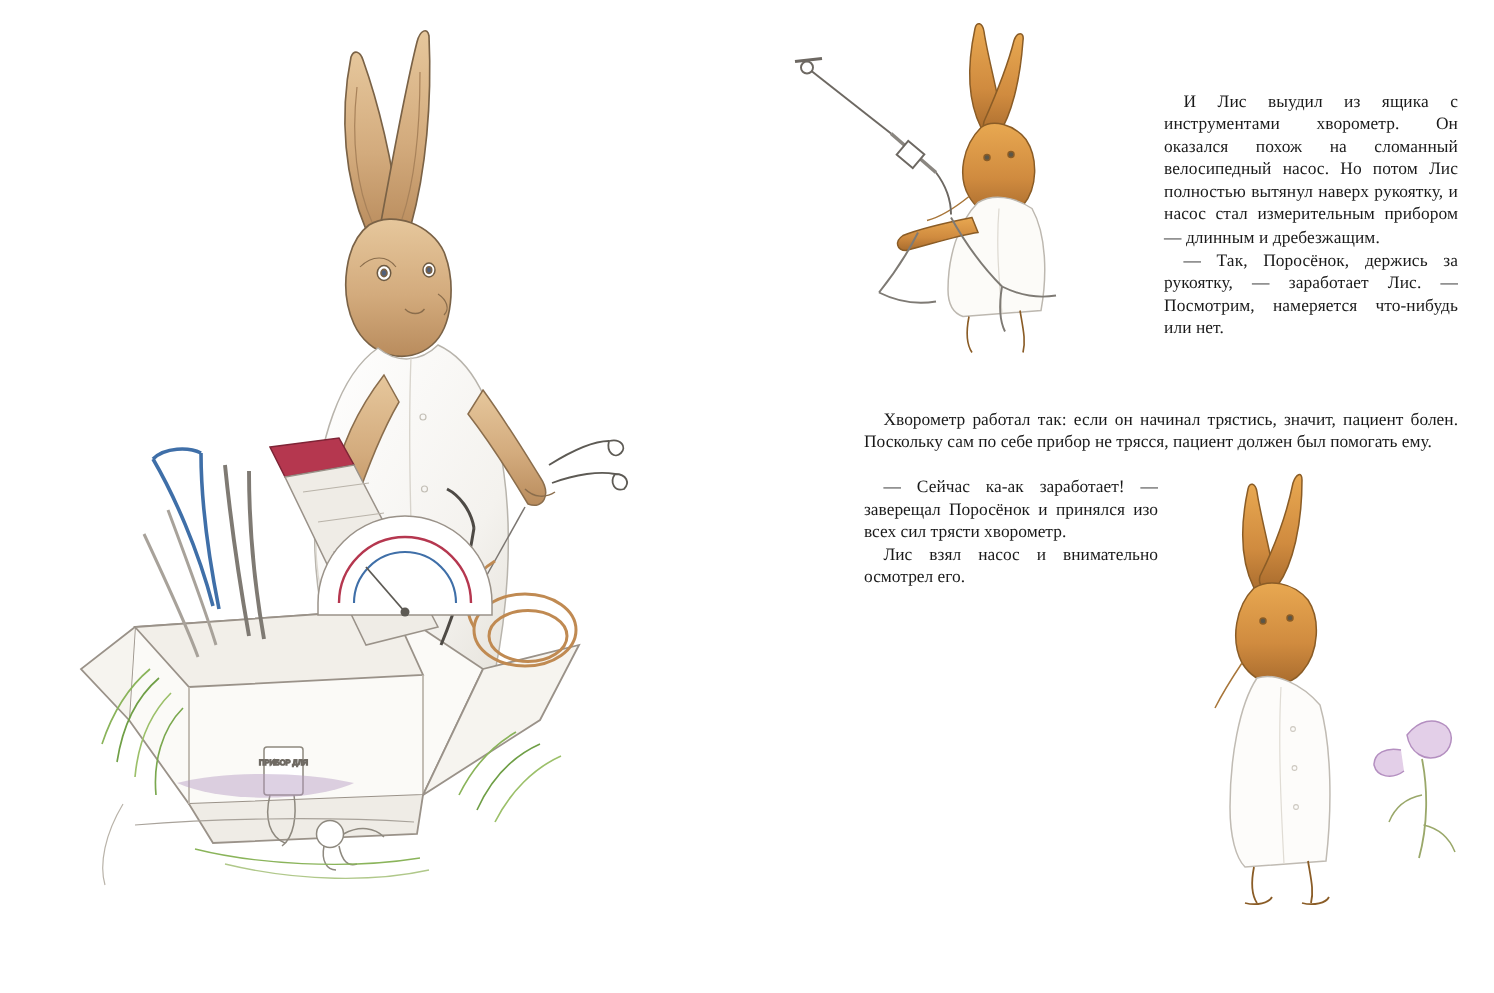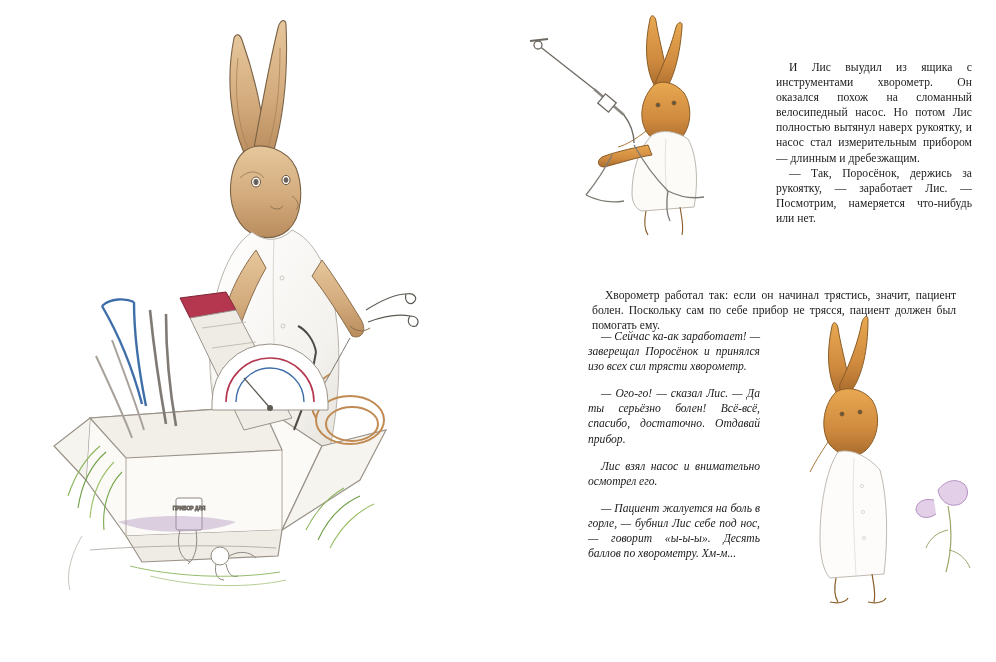--- a/index.html
+++ b/index.html
@@ -58,37 +58,36 @@
     position: absolute;
     left: 78px;
     top: 272px;
     width: 396px;
     font-size: 11.6px;
     line-height: 15.1px;
     text-align: justify;
     color: #1a1a1a;
   }
   .text-block-wide p {
-    margin: 16px;
+    margin: 0;
     text-indent: 13px;
   }
   .text-col-lower {
     position: absolute;
     left: 78px;
     top: 317px;
     width: 196px;
     font-size: 11.6px;
     line-height: 15.1px;
     text-align: justify;
     color: #1a1a1a;
   }
   .text-col-lower p {
-    margin: 12px;
+    margin: 0;
     text-indent: 13px;
-    font-style: italic;
   }
   svg { display: block; }
 </style>
 </head>
 <body>
 
 <div class="spread">
 
   <div class="page-left">
 
@@ -330,18 +329,16 @@
       <p>И Лис выудил из ящика с инструментами хворометр. Он оказался похож на сломанный велосипедный насос. Но потом Лис полностью вытянул наверх рукоятку, и насос стал измерительным прибором — длинным и дребезжащим.</p>
       <p>— Так, Поросёнок, держись за рукоятку, — заработает Лис. — Посмотрим, намеряется что-нибудь или нет.</p>
     </div>
 
     <div class="text-block-wide">
       <p>Хворометр работал так: если он начинал трястись, значит, пациент болен. Поскольку сам по себе прибор не трясся, пациент должен был помогать ему.</p>
     </div>
 
     <div class="text-col-lower">
       <p>— Сейчас ка-ак заработает! — заверещал Поросёнок и принялся изо всех сил трясти хворометр.</p>
-      <p>— Ого-го! — сказал Лис. — Да ты серьёзно болен! Всё-всё, спасибо, достаточно. Отдавай прибор.</p>
       <p>Лис взял насос и внимательно осмотрел его.</p>
-      <p>— Пациент жалуется на боль в горле, — бубнил Лис себе под нос, — говорит «ы-ы-ы». Десять баллов по хворометру. Хм-м...</p>
     </div>
   </div>
 </div>
 
 </body></html>

